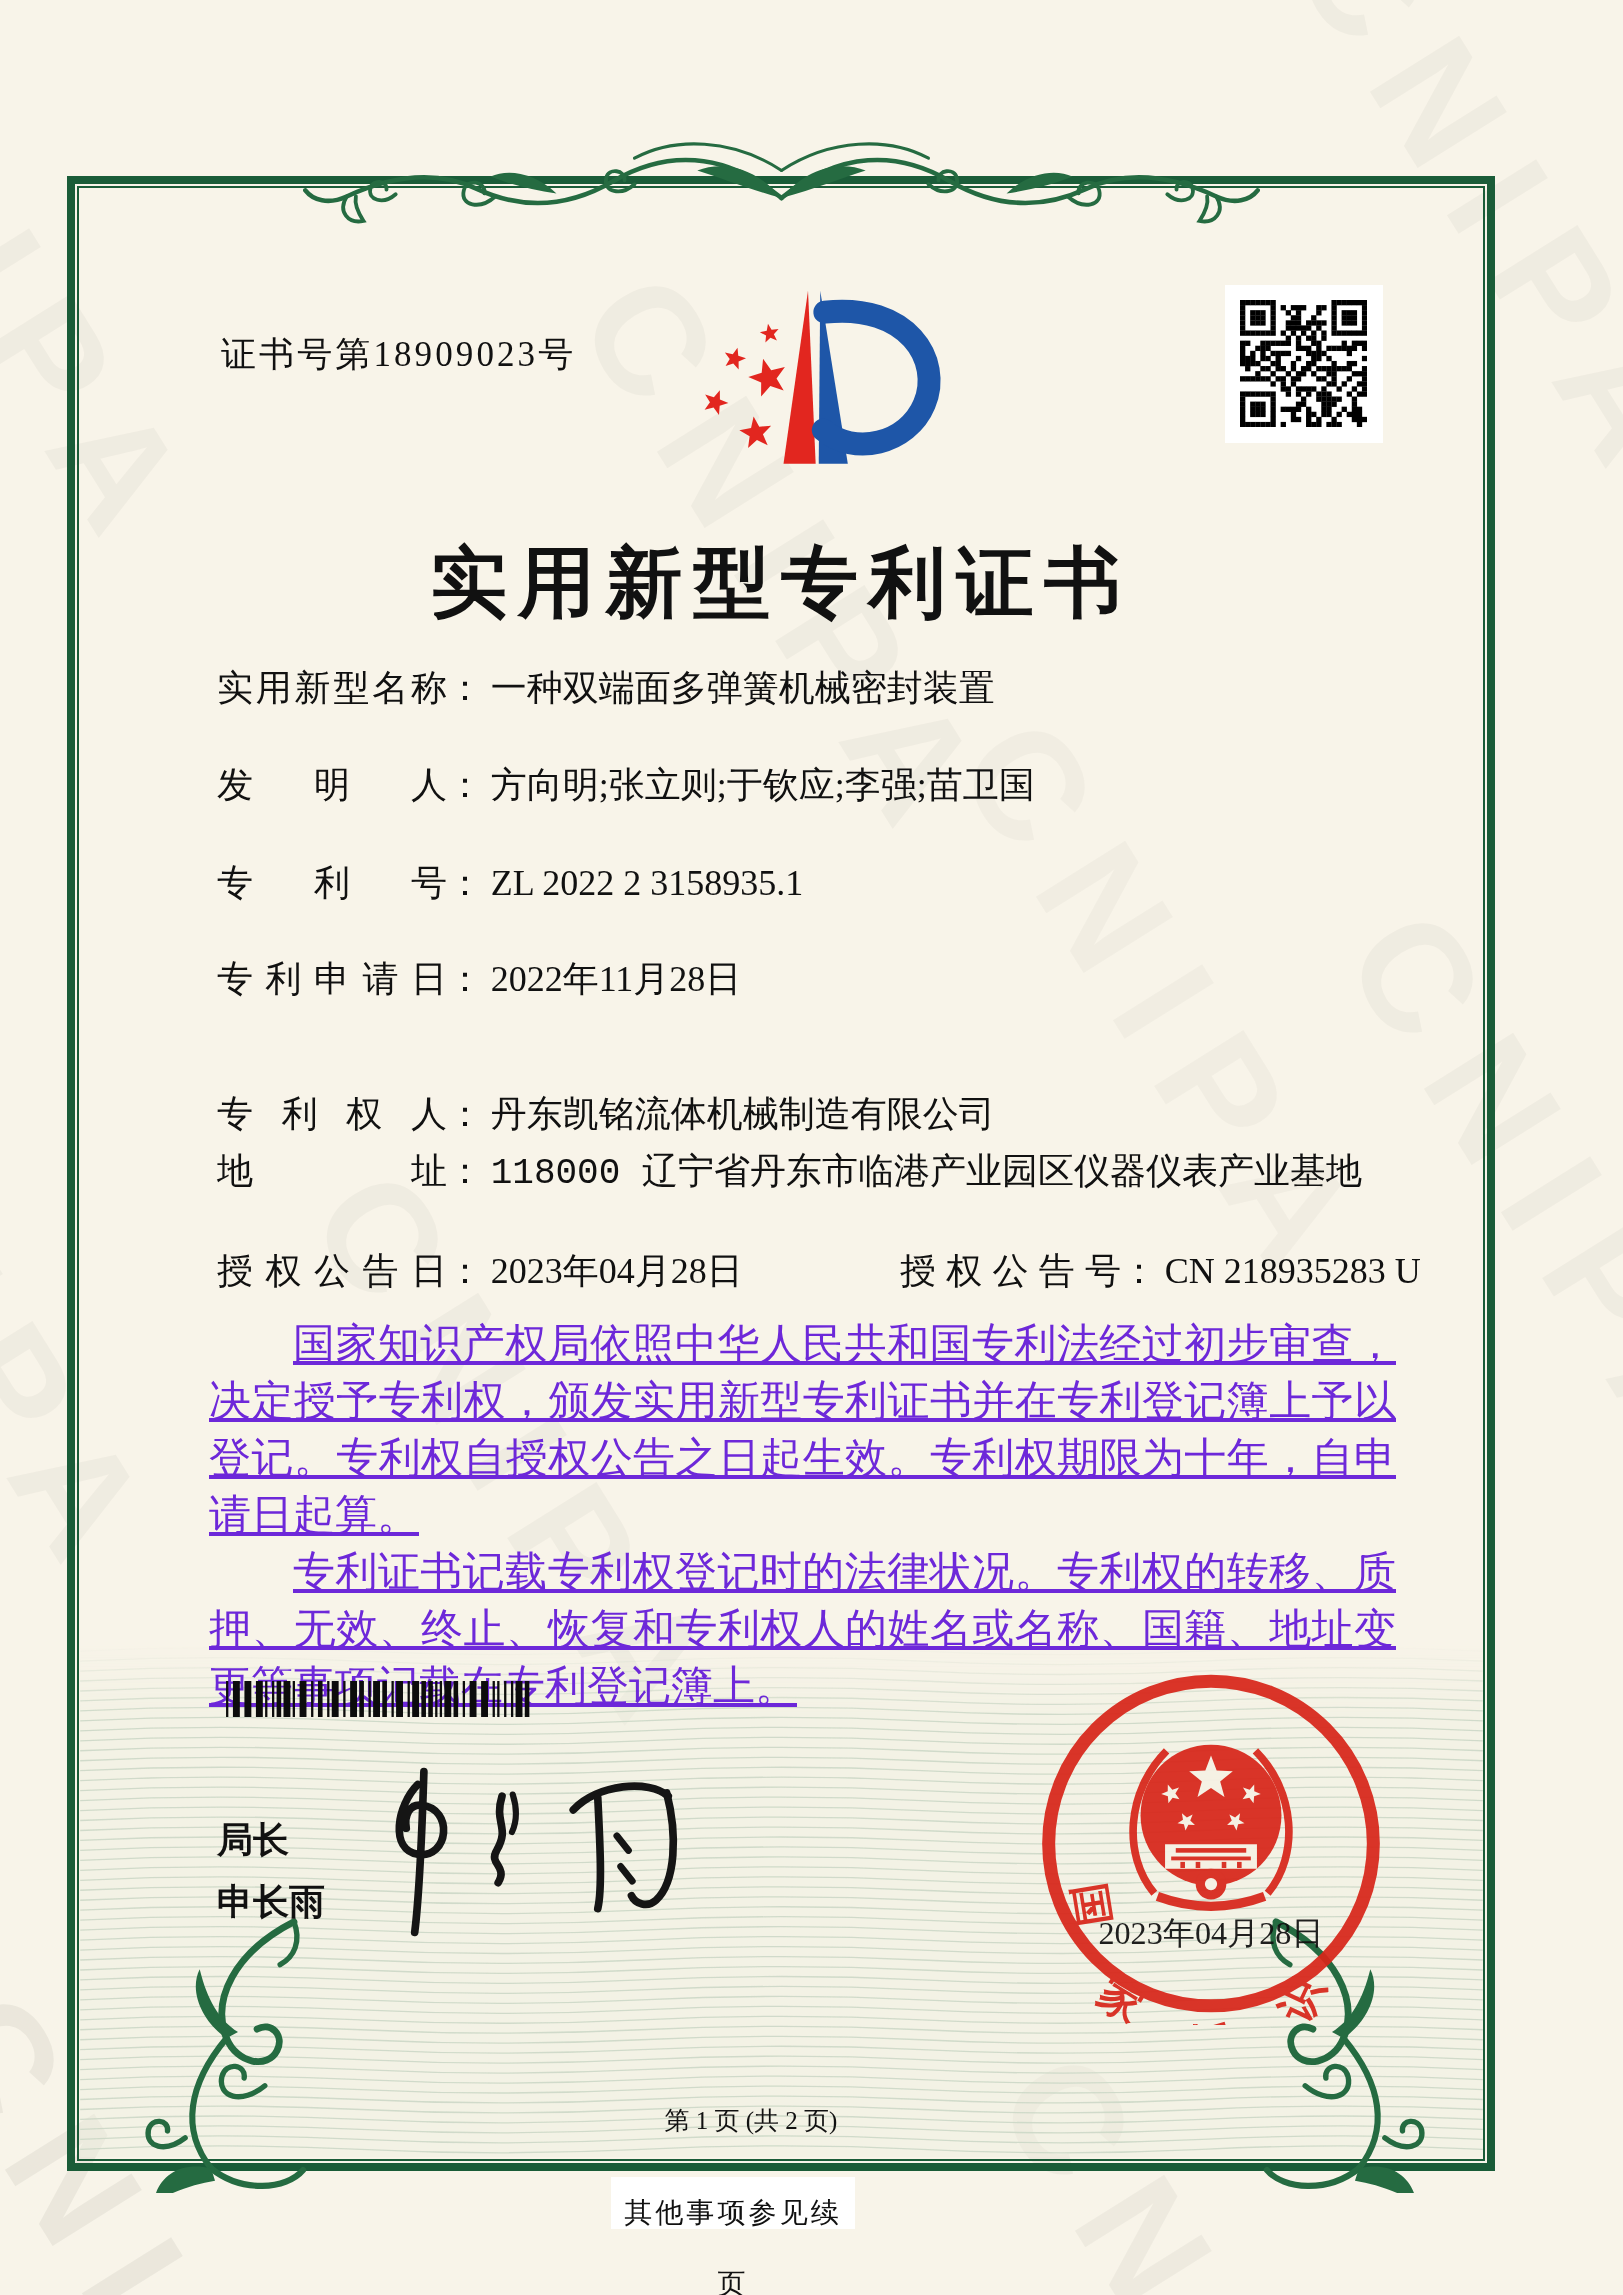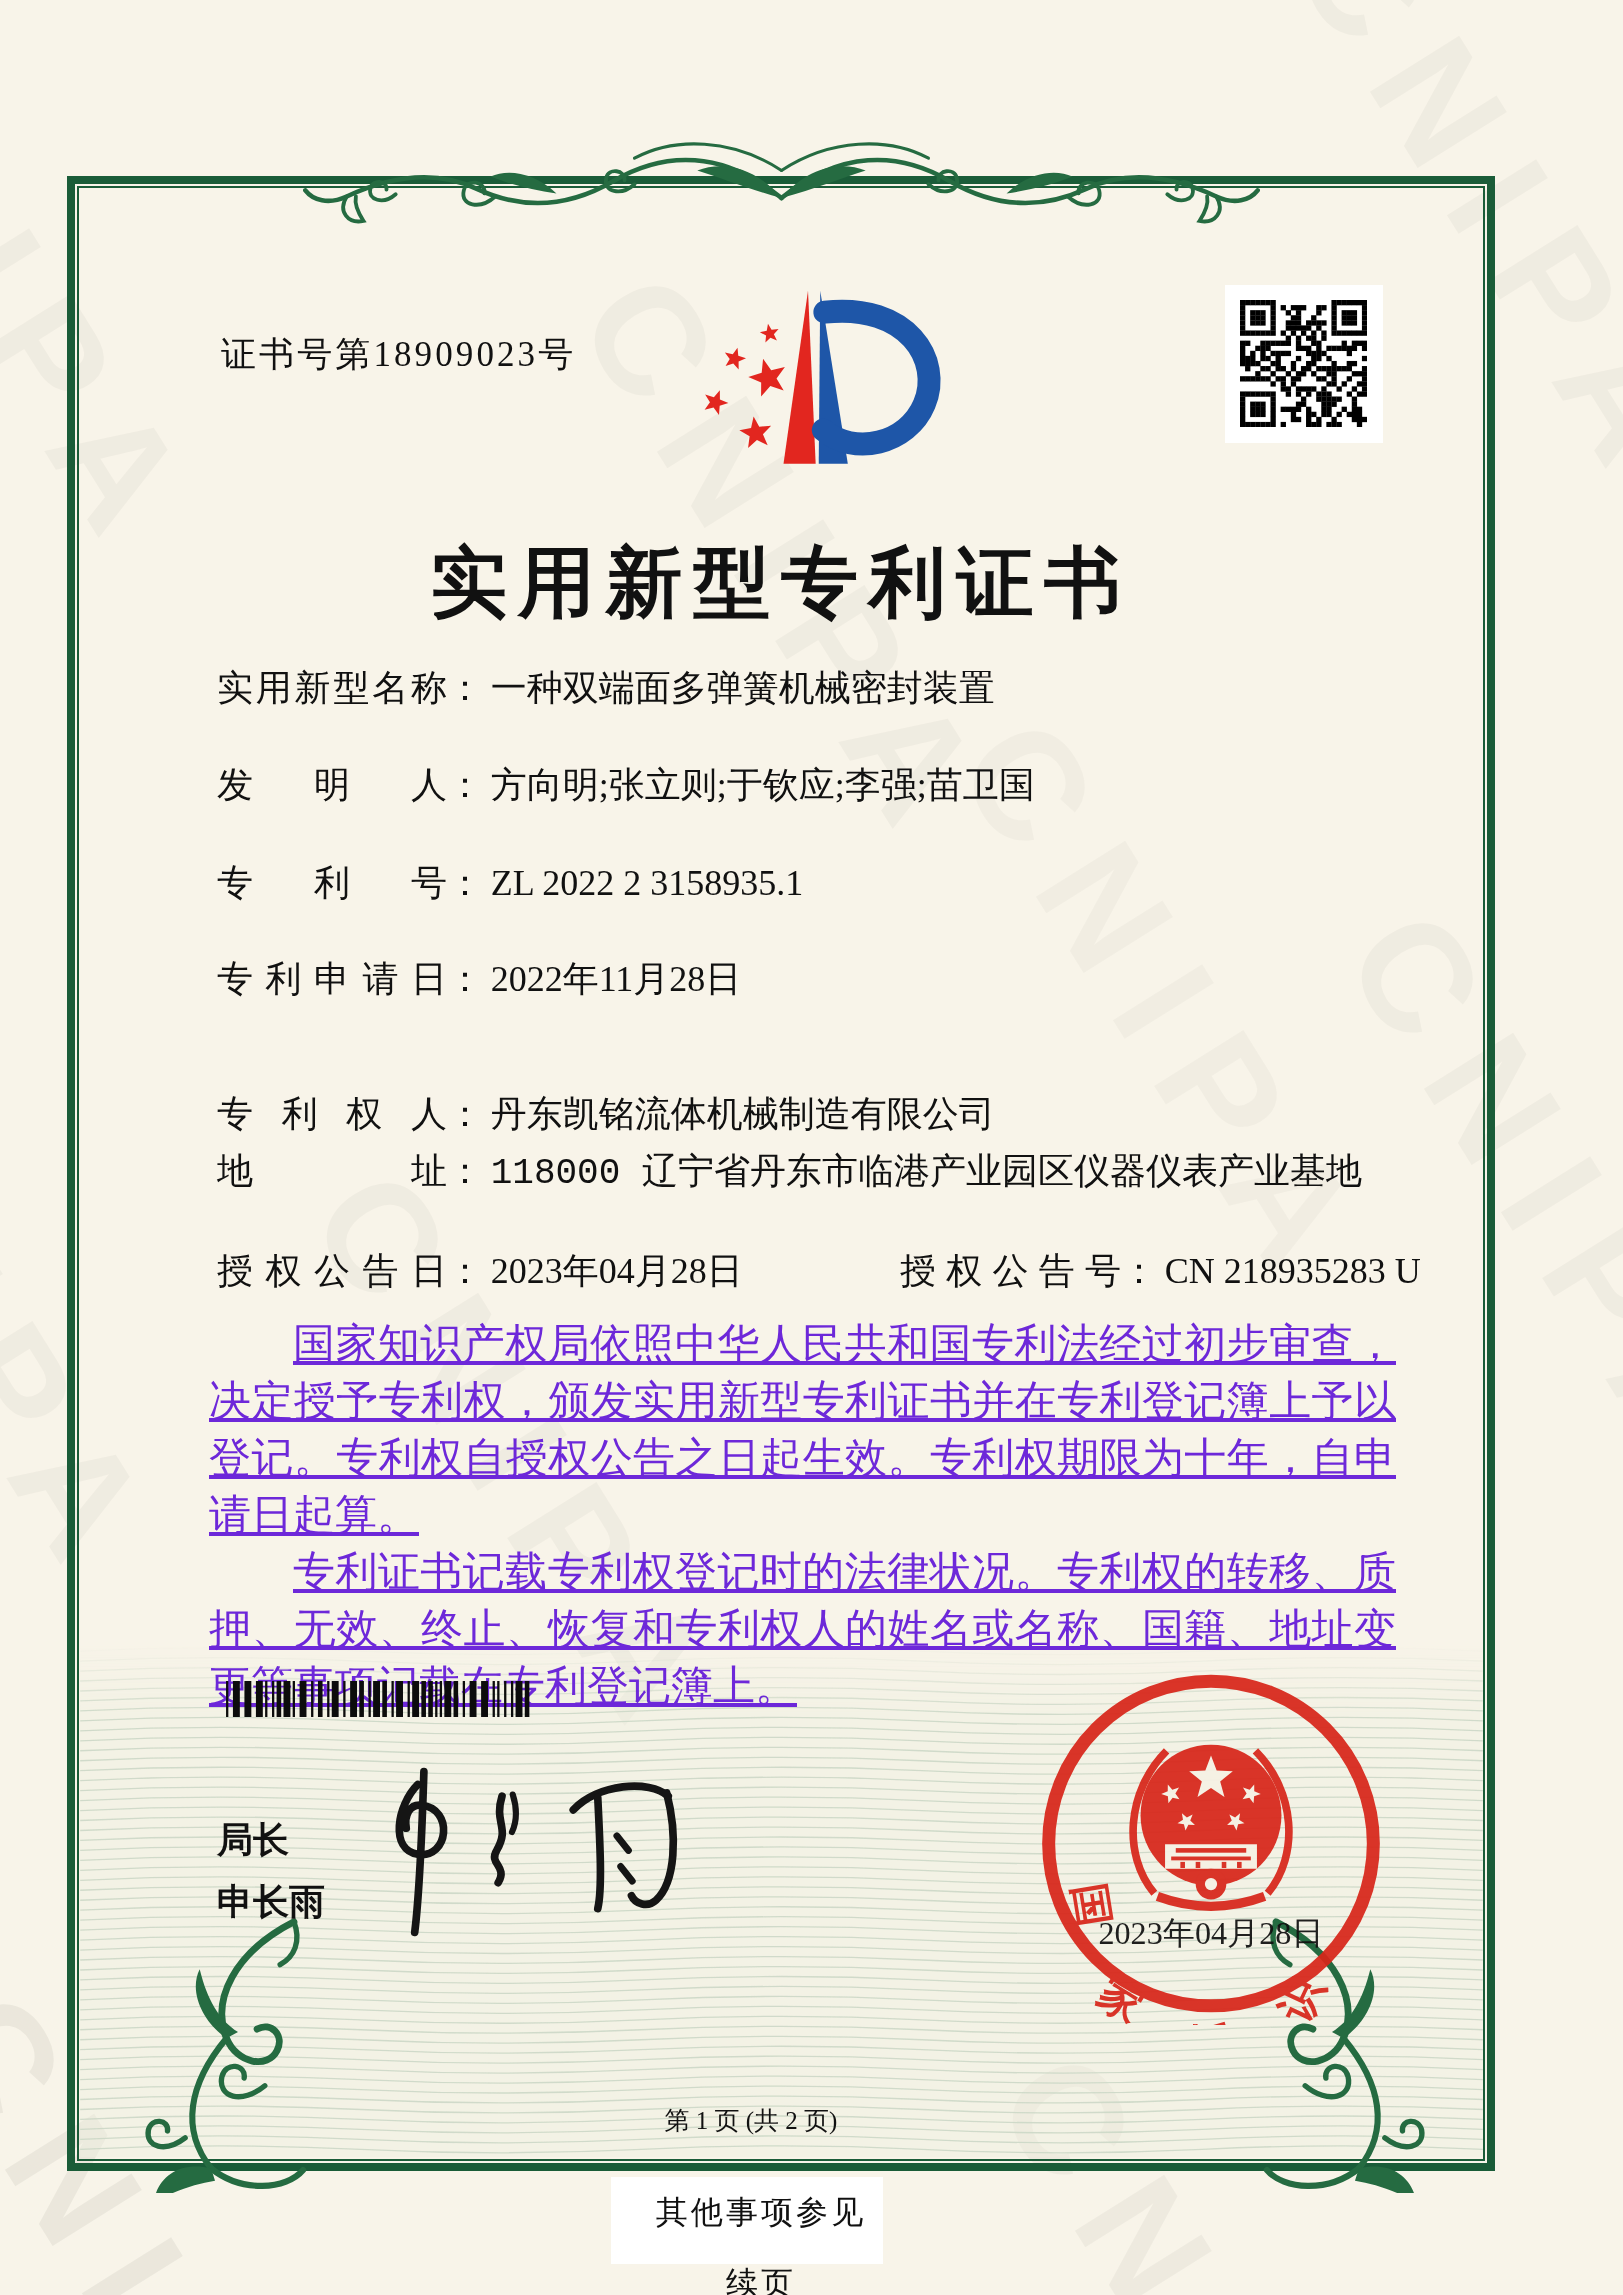--- a/index.html
+++ b/index.html
@@ -82,23 +82,23 @@
     font-family:"Liberation Sans","DejaVu Sans",sans-serif;z-index:5;}
   .signer-name{position:absolute;left:217px;top:1878px;font-size:36px;font-weight:bold;
     font-family:"Liberation Sans","DejaVu Sans",sans-serif;z-index:5;}
   .signature{position:absolute;left:345px;top:1750px;z-index:5;}
   .seal{position:absolute;left:1041px;top:1662px;z-index:6;opacity:.93;}
   .page-info{
     position:absolute;left:67px;top:2104px;width:1368px;text-align:center;
     font-size:25px;z-index:5;
   }
   .cont-box{
-    position:absolute;left:611px;top:2177px;width:244px;height:87px;
+    position:absolute;left:611px;top:2177px;width:244px;height:52px;
     background:#ffffff;z-index:5;text-align:center;line-height:71px;
-    font-size:32px;letter-spacing:3.1px;padding-left:28px;
+    font-size:28px;letter-spacing:3.1px;
   }
 </style>
 </head>
 <body>
 
 <div class="page">
 
   <div class="wm" style="left:-100px;top:-46px;">CNIPA</div>
   <div class="wm" style="left:1407px;top:-115px;">CNIPA</div>
   <div class="wm" style="left:694px;top:245px;">CNIPA</div>

